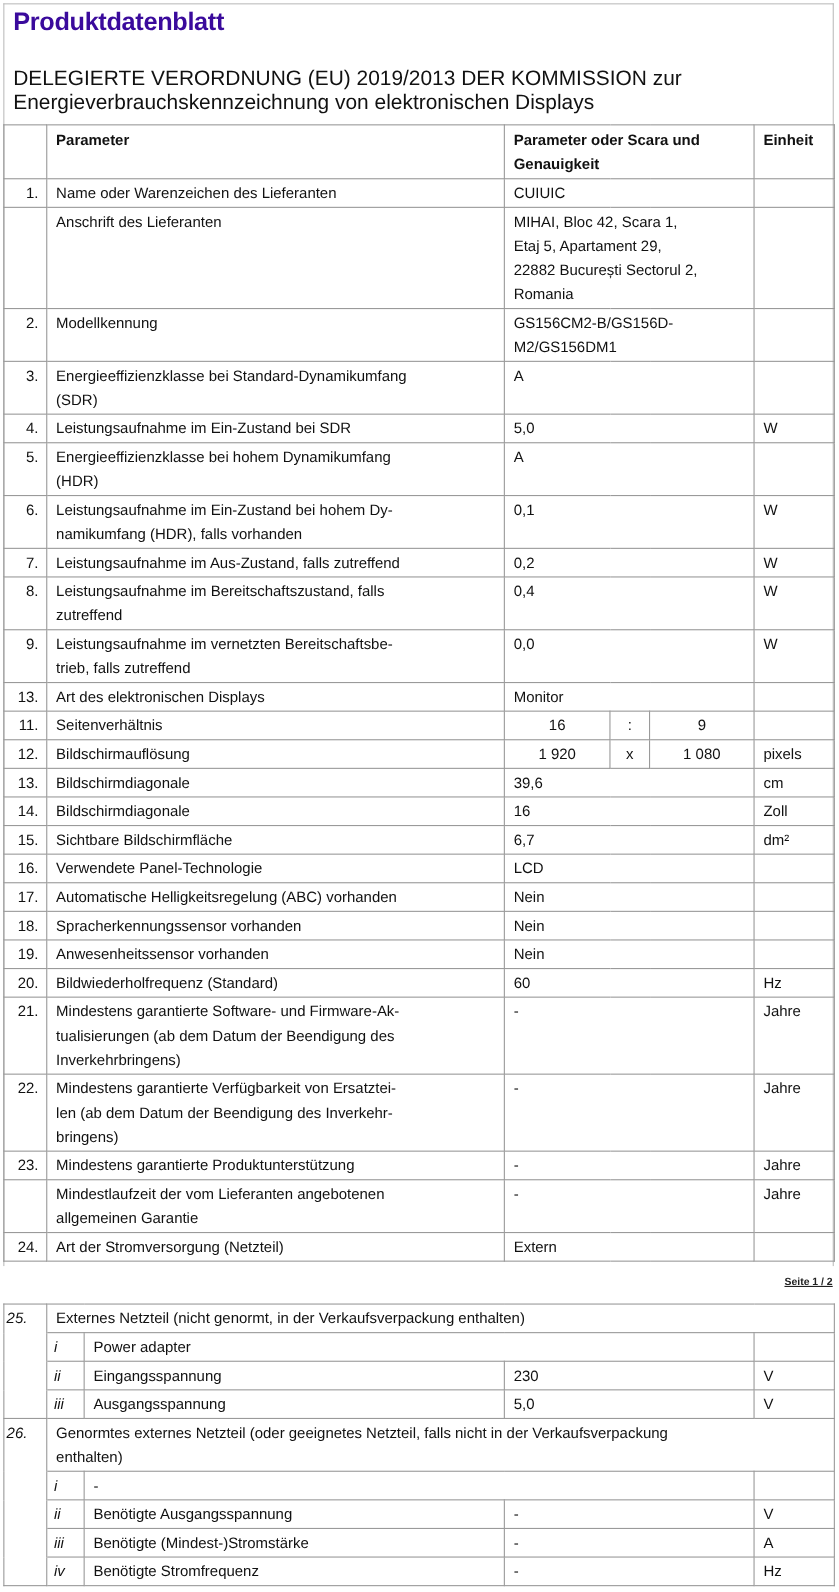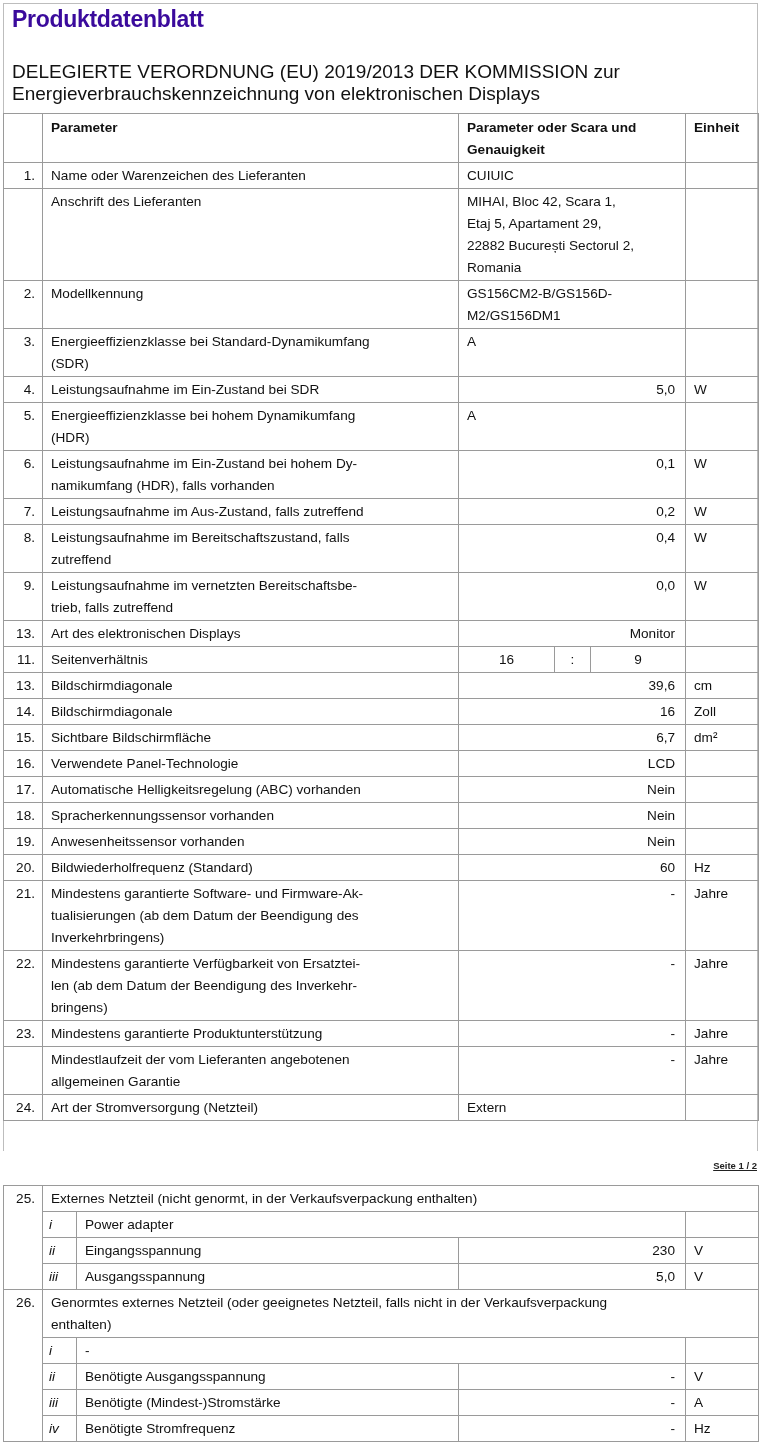--- a/index.html
+++ b/index.html
@@ -14,28 +14,28 @@
     font-size: 23px; font-weight: bold; color: #3a0a9c; letter-spacing: -0.3px;
   }
   .subtitle {
     position: absolute; left: 12px; top: 61px; font-size: 19px; line-height: 22px; color: #111;
   }
   table { border-collapse: collapse; table-layout: fixed; position: absolute; }
   td { border: 1.6px solid #9a9a9a; vertical-align: top; padding: 2px 6px 1px 8px; line-height: 22px; font-size: 13.6px; }
   .t1 { left: 3px; top: 113px; width: 755px; }
   .t1 td.num { text-align: right; padding-right: 7px; padding-left: 2px; }
   .t1 td.hdr { font-weight: bold; padding-top: 3px; }
-  .right { text-align: right; padding-right: 10px !important; }
+  .right { text-align: left; padding-right: 10px !important; }
   .center { text-align: center; padding-left: 2px !important; padding-right: 2px !important; }
   .seite {
     position: absolute; right: 6px; top: 1160px; font-size: 9.5px; font-weight: bold; color: #222; text-decoration: underline;
   }
   .t2 { left: 3px; top: 1185px; width: 755px; }
   .t2 td { line-height: 22px; }
-  .t2 td.num { text-align: right; padding-right: 7px; padding-left: 2px; }
+  .t2 td.num { padding-right: 7px; padding-left: 2px; font-style: italic; }
   .t2 td.roman { font-style: italic; padding-left: 6px; padding-right: 2px; }
   .noborder-top { border-top: none !important; }
   .noborder-bottom { border-bottom: none !important; }
 </style>
 </head>
 <body>
 
 <div class="page1"></div>
 <div class="title">Produktdatenblatt</div>
 <div class="subtitle">
@@ -153,20 +153,28 @@
   </tr>
   <tr>
     <td class="num">11.</td>
     <td>Seitenverhältnis</td>
     <td class="center">16</td>
     <td class="center">:</td>
     <td class="center">9</td>
     <td></td>
   </tr>
   <tr>
+    <td class="num">12.</td>
+    <td>Bildschirmauflösung</td>
+    <td class="center">1 920</td>
+    <td class="center">x</td>
+    <td class="center">1 080</td>
+    <td>pixels</td>
+  </tr>
+  <tr>
     <td class="num">13.</td>
     <td>Bildschirmdiagonale</td>
     <td colspan="3" class="right">39,6</td>
     <td>cm</td>
   </tr>
   <tr>
     <td class="num">14.</td>
     <td>Bildschirmdiagonale</td>
     <td colspan="3" class="right">16</td>
     <td>Zoll</td>

